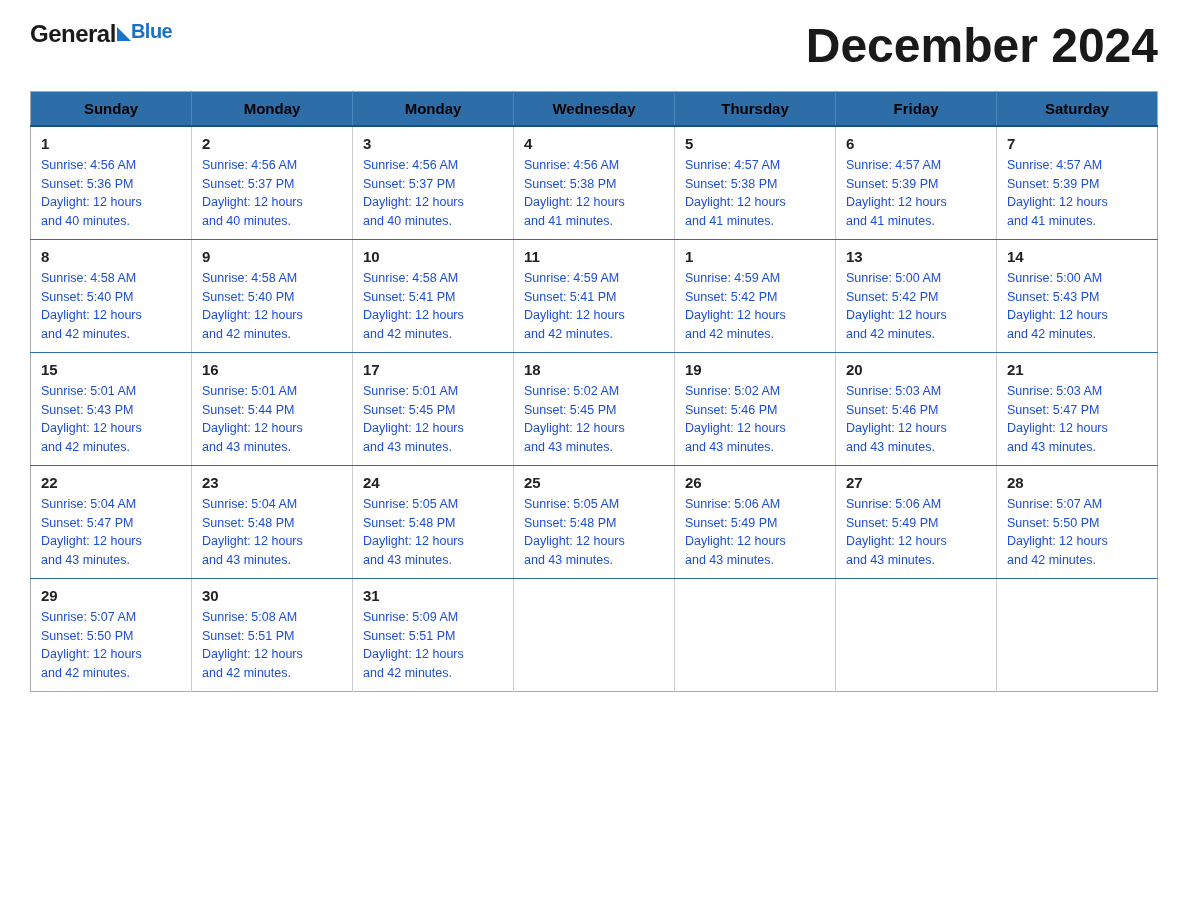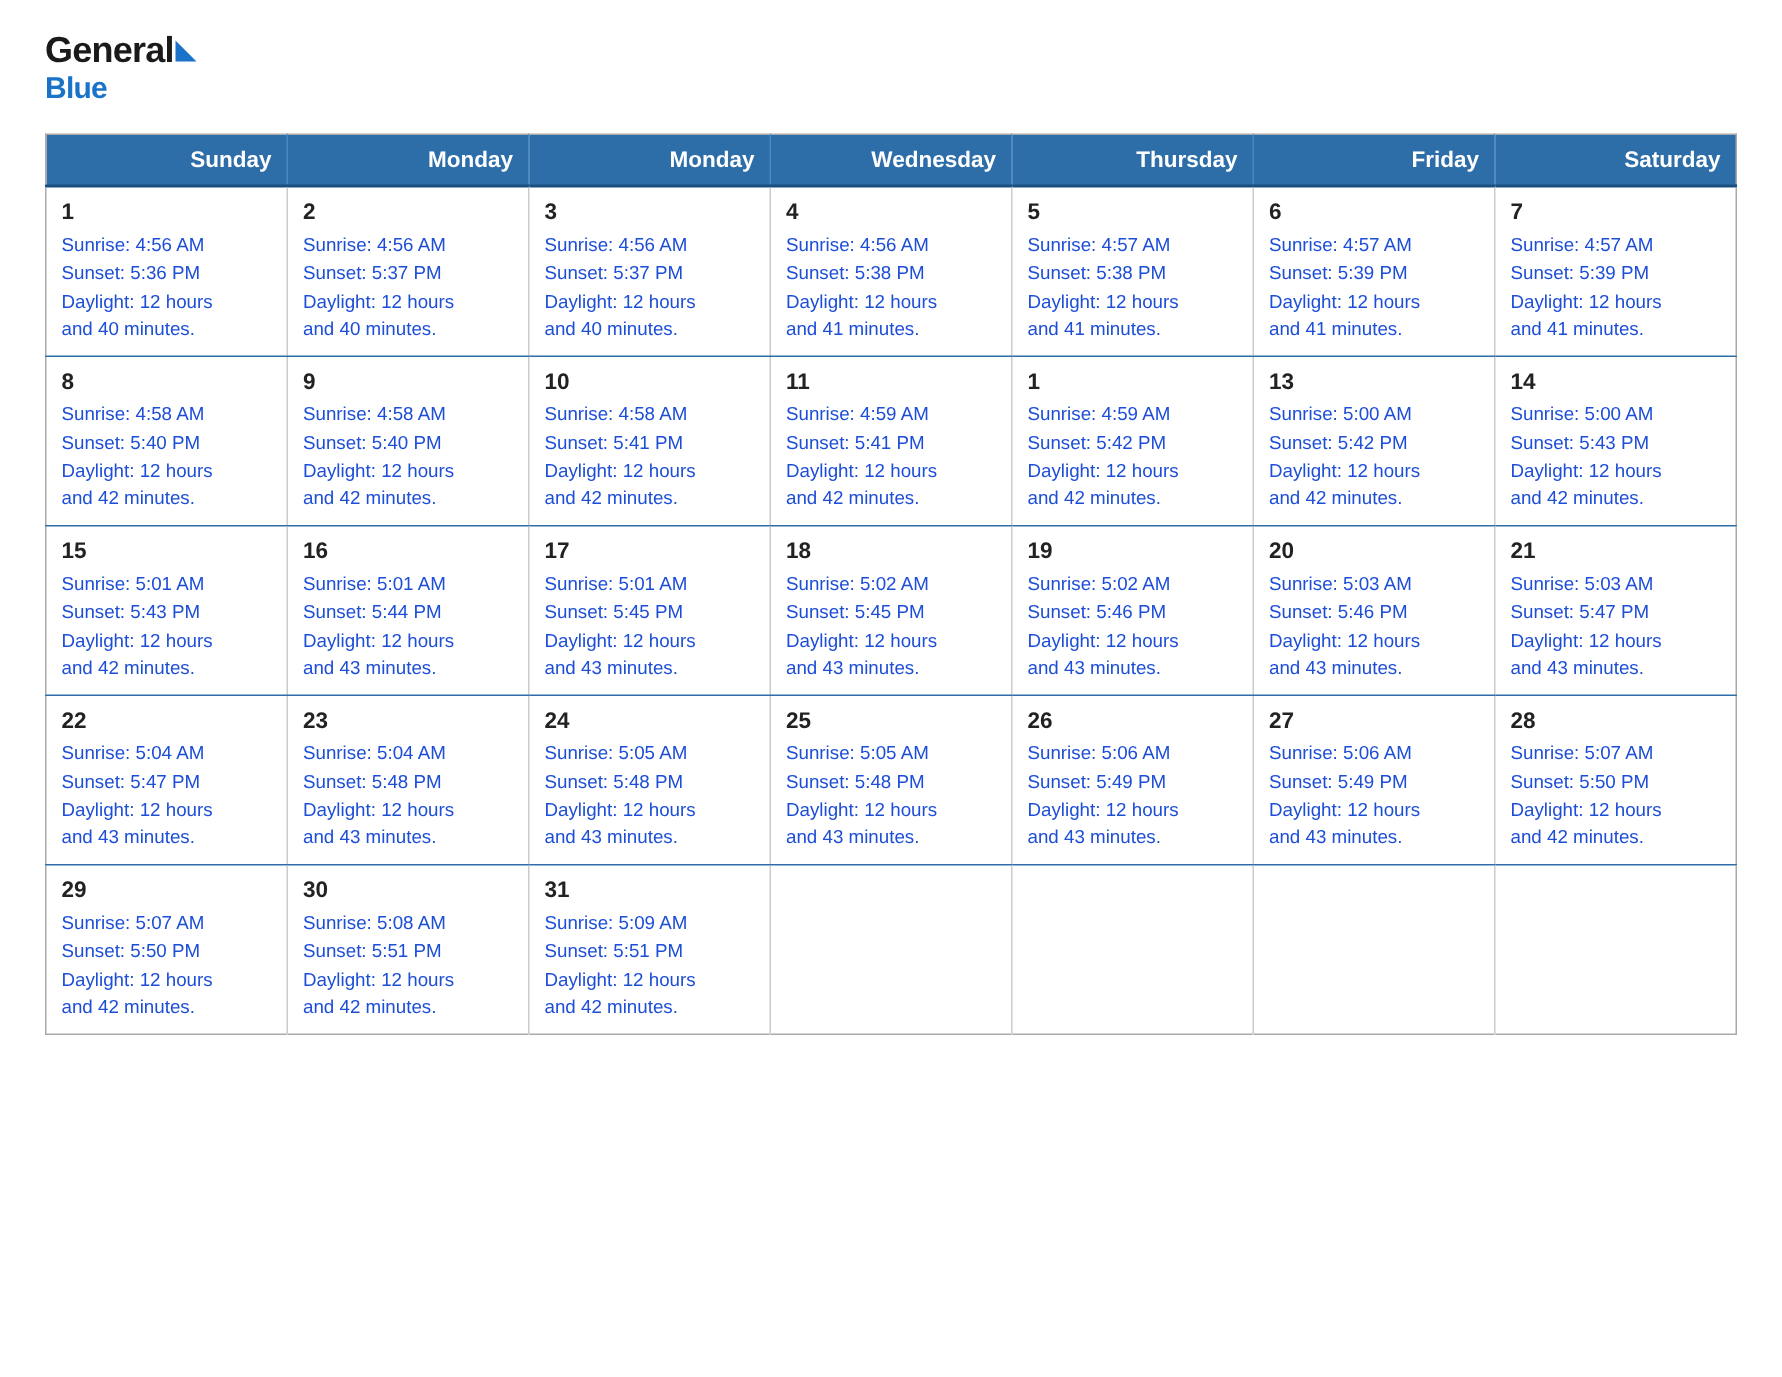--- a/index.html
+++ b/index.html
@@ -31,22 +31,22 @@
       color: #333;
       margin-top: 4px;
     }
     .calendar-table {
       width: 100%;
       border-collapse: collapse;
       border: 1px solid #aaa;
     }
     .calendar-table th {
       background-color: #2d6da8;
-      color: #ffffff;
-      text-align: right;
+      color: #000000;
+      text-align: center;
       padding: 8px 10px;
       font-size: 15px;
       font-weight: 600;
       border-right: 1px solid #4a88c0;
       border-bottom: 2px solid #1a5080;
     }
     .calendar-table th:last-child {
       border-right: none;
       margin-left: 16px;
     }
@@ -77,21 +77,21 @@
     .day-info {
       font-size: 12.5px;
       line-height: 1.5;
       color: #1d4ed8;
     }
     .empty-cell {
       background: #fff;
     }
     .logo-wrapper {
       display: flex;
-      flex-direction: column;
+      flex-direction: row;
       align-items: flex-start;
     }
     .logo-line1 {
       display: flex;
       align-items: center;
     }
     .logo-general {
       font-size: 24px;
       font-weight: bold;
       color: #1a1a1a;
@@ -118,20 +118,21 @@
 
 <div class="header">
   <div class="logo-wrapper">
     <div class="logo-line1">
       <span class="logo-general">General</span>
       <span class="logo-arrow"></span>
     </div>
     <span class="logo-blue">Blue</span>
   </div>
   <div class="title-block">
+    <h1>December 2024</h1>
   </div>
 </div>
 
 <table class="calendar-table">
   <thead>
     <tr>
       <th>Sunday</th>
       <th>Monday</th>
       <th>Monday</th>
       <th>Wednesday</th>

